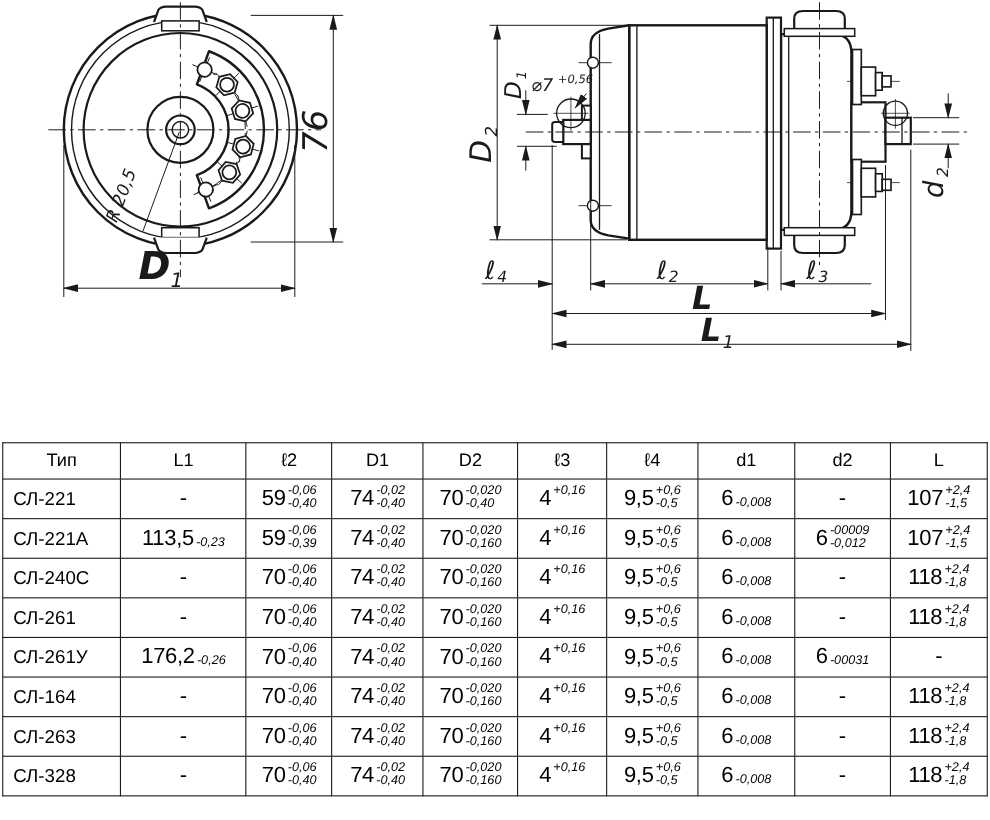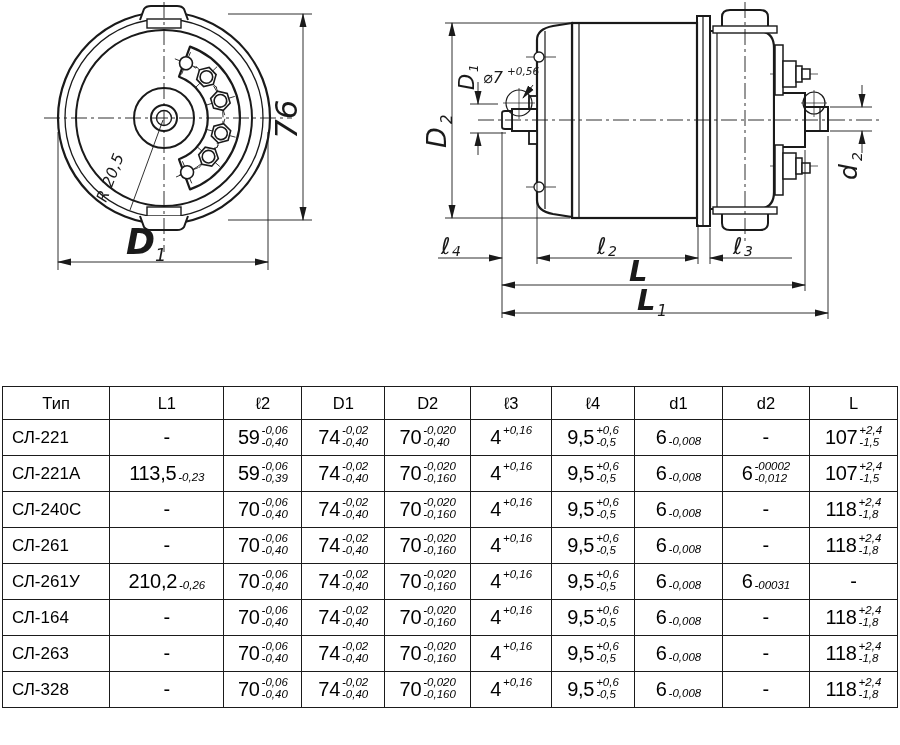--- a/index.html
+++ b/index.html
@@ -1,21 +1,21 @@
 <!DOCTYPE html>
 <html><head>
 <meta charset="utf-8">
 <style>
   html,body{margin:0;padding:0;background:#fff;}
   .canvas{position:relative;width:900px;height:745px;background:#fff;overflow:hidden;
           font-family:"Liberation Sans","DejaVu Sans",sans-serif;color:#000;}
   .drawing{position:absolute;left:0;top:0;}
   svg text{font-family:"DejaVu Sans","Liberation Sans",sans-serif;}
 
-  .tablewrap{position:absolute;left:2px;top:386px;width:864px;}
+  .tablewrap{position:absolute;left:2px;top:402px;width:864px;}
   table.spec{border-collapse:collapse;width:896px;table-layout:fixed;}
   table.spec col.c0{width:106px}table.spec col.c1{width:113px}
   table.spec col.c2{width:77px} table.spec col.c3{width:82px}
   table.spec col.c4{width:85px} table.spec col.c5{width:80px}
   table.spec col.c6{width:82px} table.spec col.c7{width:87px}
   table.spec col.c8{width:86px} table.spec col.c9{width:87px}
   table.spec th,table.spec td{border:1.6px solid #1b1b1b;text-align:center;vertical-align:middle;
         padding:0;white-space:nowrap;overflow:hidden;}
   table.spec thead tr{height:33px;}
   table.spec tbody tr{height:36px;}
@@ -332,21 +332,21 @@
               </span></td>
             <td><span class="num">9,5</span><span class="tol">
                 <span>+0,6</span>
                 <span>-0,5</span>
               </span></td>
             <td><span class="num">6</span><span class="tol">
                 <span></span>
                 <span>-0,008</span>
               </span></td>
             <td><span class="num">6</span><span class="tol">
-                <span>-00002</span>
+                <span>-00009</span>
                 <span>-0,012</span>
               </span></td>
             <td><span class="num">107</span><span class="tol">
                 <span>+2,4</span>
                 <span>-1,5</span>
               </span></td>
           </tr>
           <tr>
             <th class="type">СЛ-240С</th>
             <td><span class="dash">-</span></td>
@@ -408,21 +408,21 @@
                 <span>-0,008</span>
               </span></td>
             <td><span class="dash">-</span></td>
             <td><span class="num">118</span><span class="tol">
                 <span>+2,4</span>
                 <span>-1,8</span>
               </span></td>
           </tr>
           <tr>
             <th class="type">СЛ-261У</th>
-            <td><span class="num">210,2</span><span class="tol">
+            <td><span class="num">176,2</span><span class="tol">
                 <span></span>
                 <span>-0,26</span>
               </span></td>
             <td><span class="num">70</span><span class="tol">
                 <span>-0,06</span>
                 <span>-0,40</span>
               </span></td>
             <td><span class="num">74</span><span class="tol">
                 <span>-0,02</span>
                 <span>-0,40</span>

